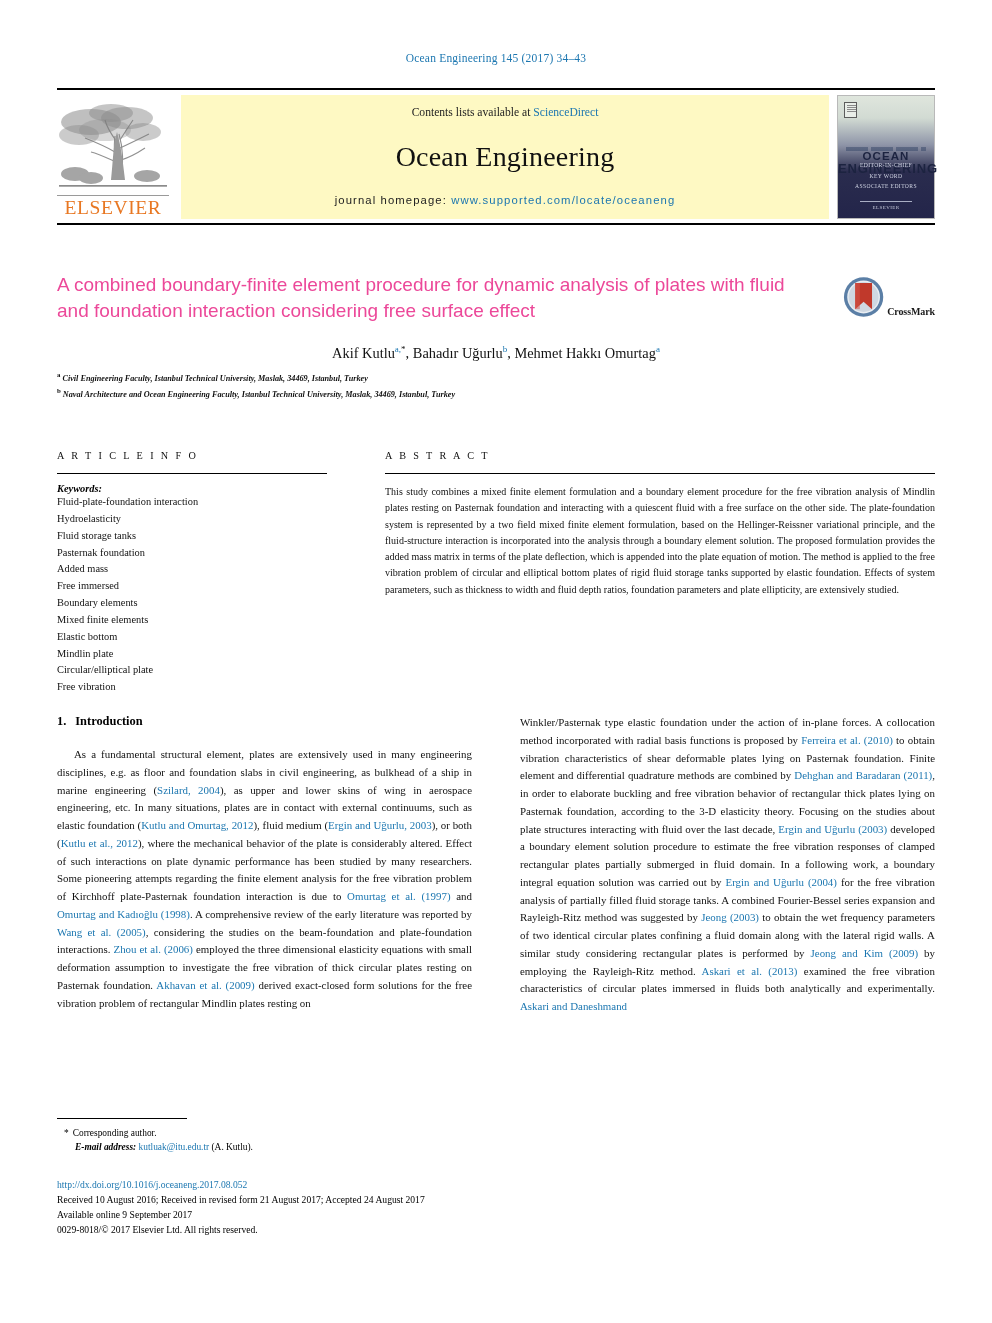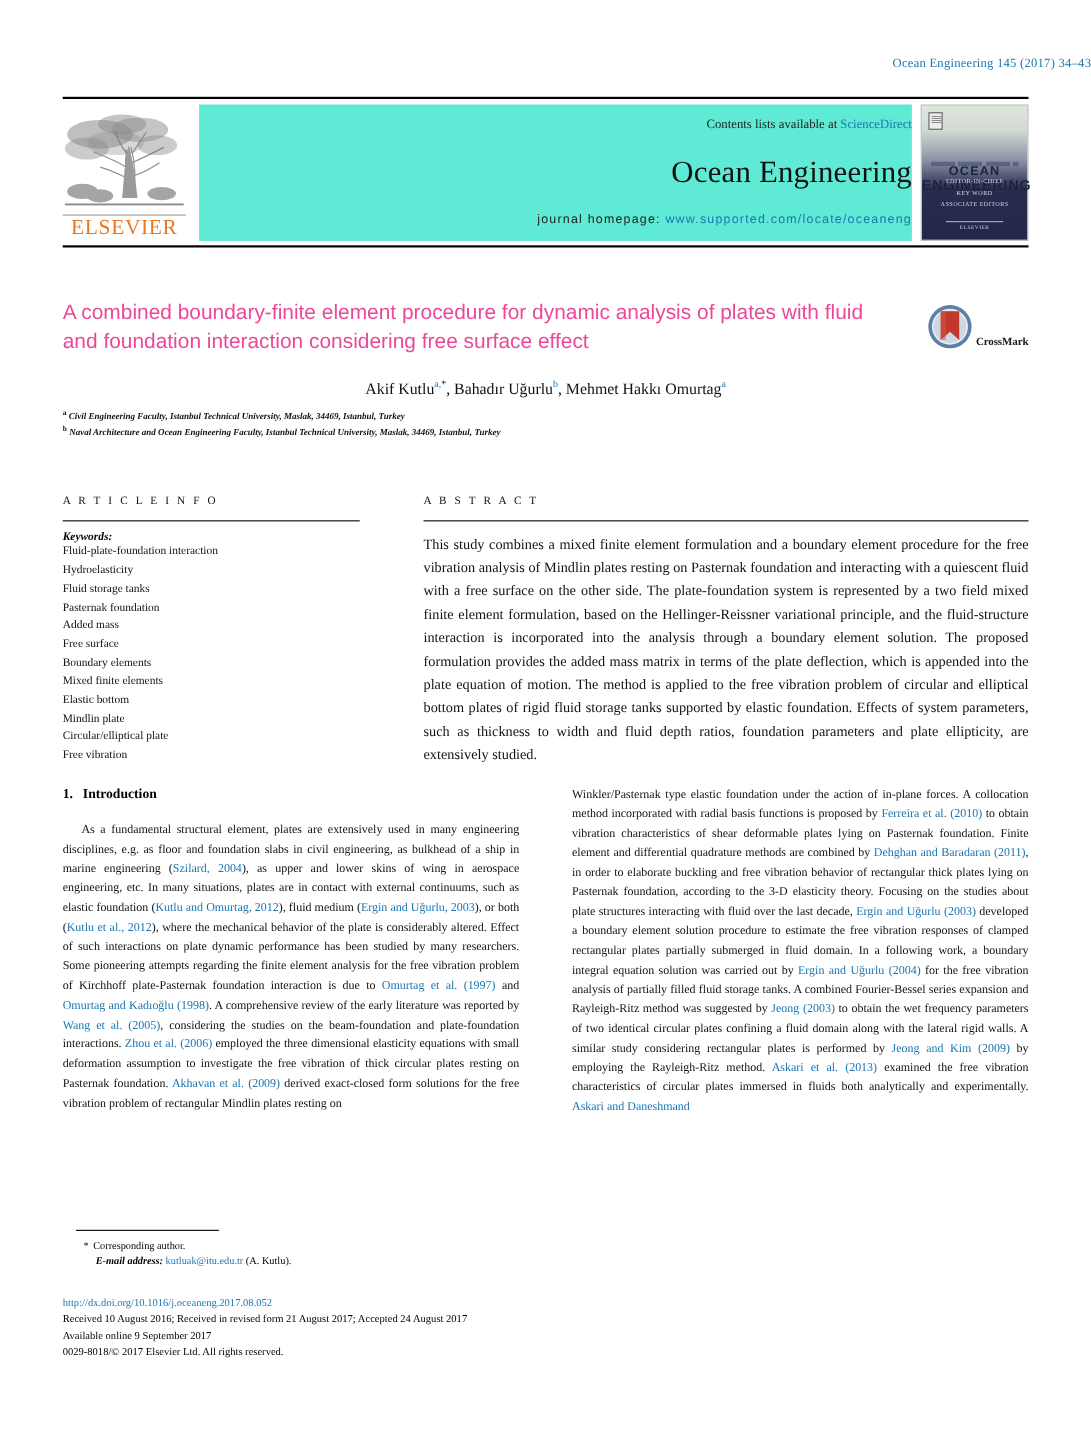--- a/index.html
+++ b/index.html
@@ -13,21 +13,21 @@
     position: relative;
     overflow: hidden;
   }
 
   .page { position: relative; width: 992px; height: 1323px; }
 
   
   .running-head {
     position: absolute;
     top: 52px; left: 0; width: 992px;
-    text-align: right;
+    text-align: center;
     font-size: 11.5px;
     color: #1b76b0;
     letter-spacing: .2px;
   }
 
   
   .banner-wrap {
     position: absolute;
     top: 88px; left: 57px; width: 878px;
   }
@@ -59,26 +59,26 @@
     line-height: 1;
     margin-top: 1px;
     border-top: 1.6px solid #9a9a9a;
     padding-top: 2px;
     width: 112px;
   }
 
   
   .banner-center {
     flex: 1;
-    background: #5eead4;
+    background: #fef9c3;
     margin-left: 6px;
     margin-right: 8px;
     display: flex;
     flex-direction: column;
-    align-items: flex-end;
+    align-items: center;
     justify-content: space-between;
     padding: 11px 0 13px 0;
   }
   .contents-line {
     font-size: 11.6px;
     color: #222;
   }
   .contents-line a, .sd-link {
     color: #1b76b0;
     text-decoration: none;
@@ -207,21 +207,21 @@
     color: #111;
   }
   .hr-sec { border-top: 1.9px solid #000; margin-top: 12px; }
 
   .kw-title { font-style: italic; font-weight: bold; font-size: 10.4px; margin-top: 9px;}
   .kw-list { list-style: none; margin: 0; padding: 0; }
   .kw-list li { font-size: 10.4px; line-height: 1.62; color: #111; }
 
   .abs-text {
     margin-top: 10px;
-    font-size: 13px;
+    font-size: 10px;
     line-height: 1.63;
     text-align: justify;
     color: #111;
   }
 
   
   .body-cols {
     position: absolute;
     top: 714px; left: 57px; width: 878px;
     display: flex;
@@ -244,21 +244,21 @@
   }
   .para.noindent { text-indent: 0; }
   a.cite, .cite {
     color: #1b76b0;
     text-decoration: none;
   }
 
   
   .footnote {
     position: absolute;
-    left: 57px; top: 1118px; width: 415px; margin-left: 12px;
+    left: 57px; top: 1118px; width: 415px;
   }
   .fn-rule { border-top: 1px solid #000; width: 130px; margin-bottom: 7px; }
   .fn-line { font-size: 9.4px; line-height: 1.5; padding-left: 7px; }
   .fn-line .star { margin-right: 4px; }
   .fn-email { font-style: italic; font-weight: bold; }
   .fn-email-addr { color: #1b76b0; font-style: normal; font-weight: normal;}
 
   .footer {
     position: absolute;
     left: 57px; top: 1178px; width: 500px;
@@ -379,21 +379,21 @@
     <div class="col-info">
       <div class="sec-head">A R T I C L E  I N F O</div>
       <div class="hr-sec"></div>
       <div class="kw-title">Keywords:</div>
       <ul class="kw-list">
         <li>Fluid-plate-foundation interaction</li>
         <li>Hydroelasticity</li>
         <li>Fluid storage tanks</li>
         <li>Pasternak foundation</li>
         <li>Added mass</li>
-        <li>Free surface</li>
+        <li>Free immersed</li>
         <li>Boundary elements</li>
         <li>Mixed finite elements</li>
         <li>Elastic bottom</li>
         <li>Mindlin plate</li>
         <li>Circular/elliptical plate</li>
         <li>Free vibration</li>
       </ul>
     </div>
 
     <div class="col-abs">

